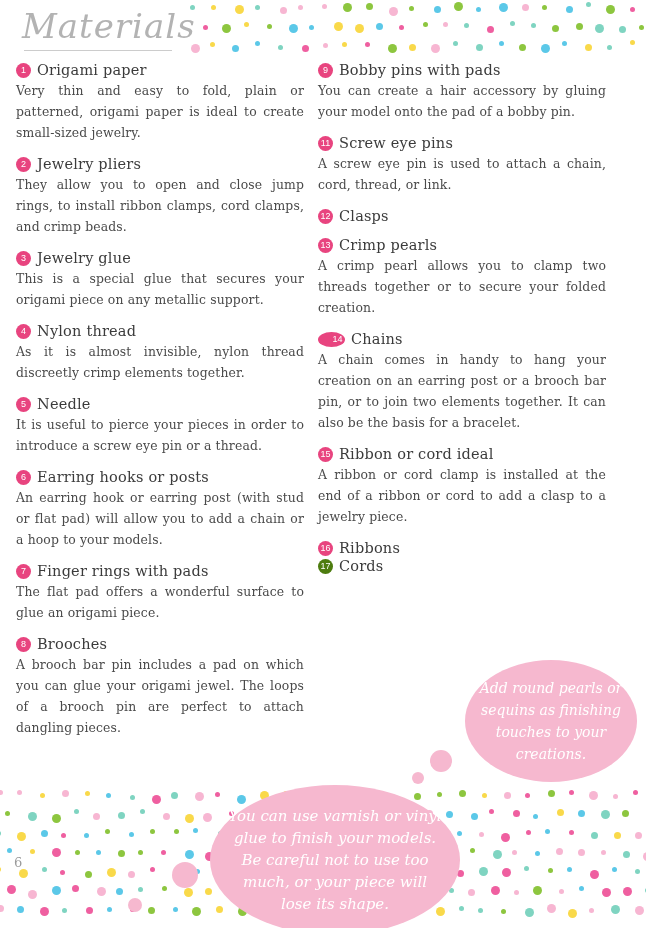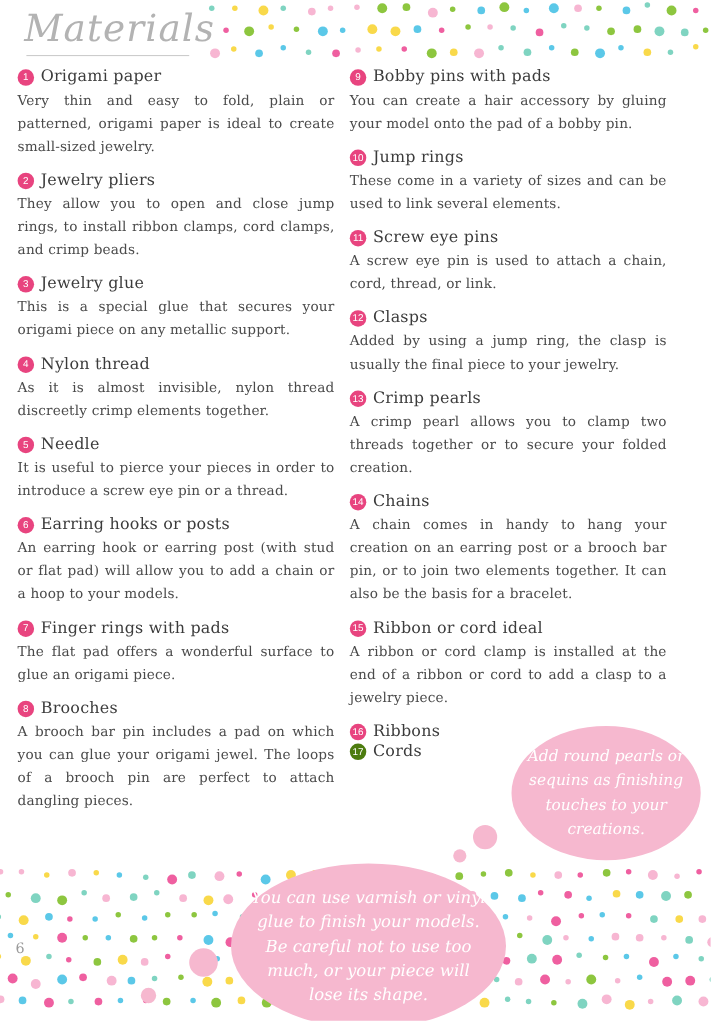--- a/index.html
+++ b/index.html
@@ -283,49 +283,41 @@
   <div class="col col-right">
       <div class="item">
         <div class="item-head">
           <span class="bullet" style="background: rgb(232, 68, 127);">9</span>
           <span class="item-title">Bobby pins with pads</span>
         </div>
         <div class="item-body">You can create a hair accessory by gluing your model onto the pad of a bobby pin.</div>
       </div>
       <div class="item">
         <div class="item-head">
-          <span class="bullet" style="background: rgb(232, 68, 127);">10</span>
-          <span class="item-title">Jump rings</span>
-        </div>
-        <div class="item-body">These come in a variety of sizes and can be used to link several elements.</div>
-      </div>
-      <div class="item">
-        <div class="item-head">
           <span class="bullet" style="background: rgb(232, 68, 127);">11</span>
           <span class="item-title">Screw eye pins</span>
         </div>
         <div class="item-body">A screw eye pin is used to attach a chain, cord, thread, or link.</div>
       </div>
       <div class="item">
         <div class="item-head">
           <span class="bullet" style="background: rgb(232, 68, 127);">12</span>
           <span class="item-title">Clasps</span>
         </div>
-        <div class="item-body">Added by using a jump ring, the clasp is usually the final piece to your jewelry.</div>
       </div>
       <div class="item">
         <div class="item-head">
           <span class="bullet" style="background: rgb(232, 68, 127);">13</span>
           <span class="item-title">Crimp pearls</span>
         </div>
         <div class="item-body">A crimp pearl allows you to clamp two threads together or to secure your folded creation.</div>
       </div>
       <div class="item">
         <div class="item-head">
-          <span class="bullet" style="background: rgb(232, 68, 127);">14</span>
+          <span class="bullet" style="background: rgb(232, 68, 127); padding-left: 12px;">14</span>
           <span class="item-title">Chains</span>
         </div>
         <div class="item-body">A chain comes in handy to hang your creation on an earring post or a brooch bar pin, or to join two elements together. It can also be the basis for a bracelet.</div>
       </div>
       <div class="item">
         <div class="item-head">
           <span class="bullet" style="background: rgb(232, 68, 127);">15</span>
           <span class="item-title">Ribbon or cord ideal</span>
         </div>
         <div class="item-body">A ribbon or cord clamp is installed at the end of a ribbon or cord to add a clasp to a jewelry piece.</div>

